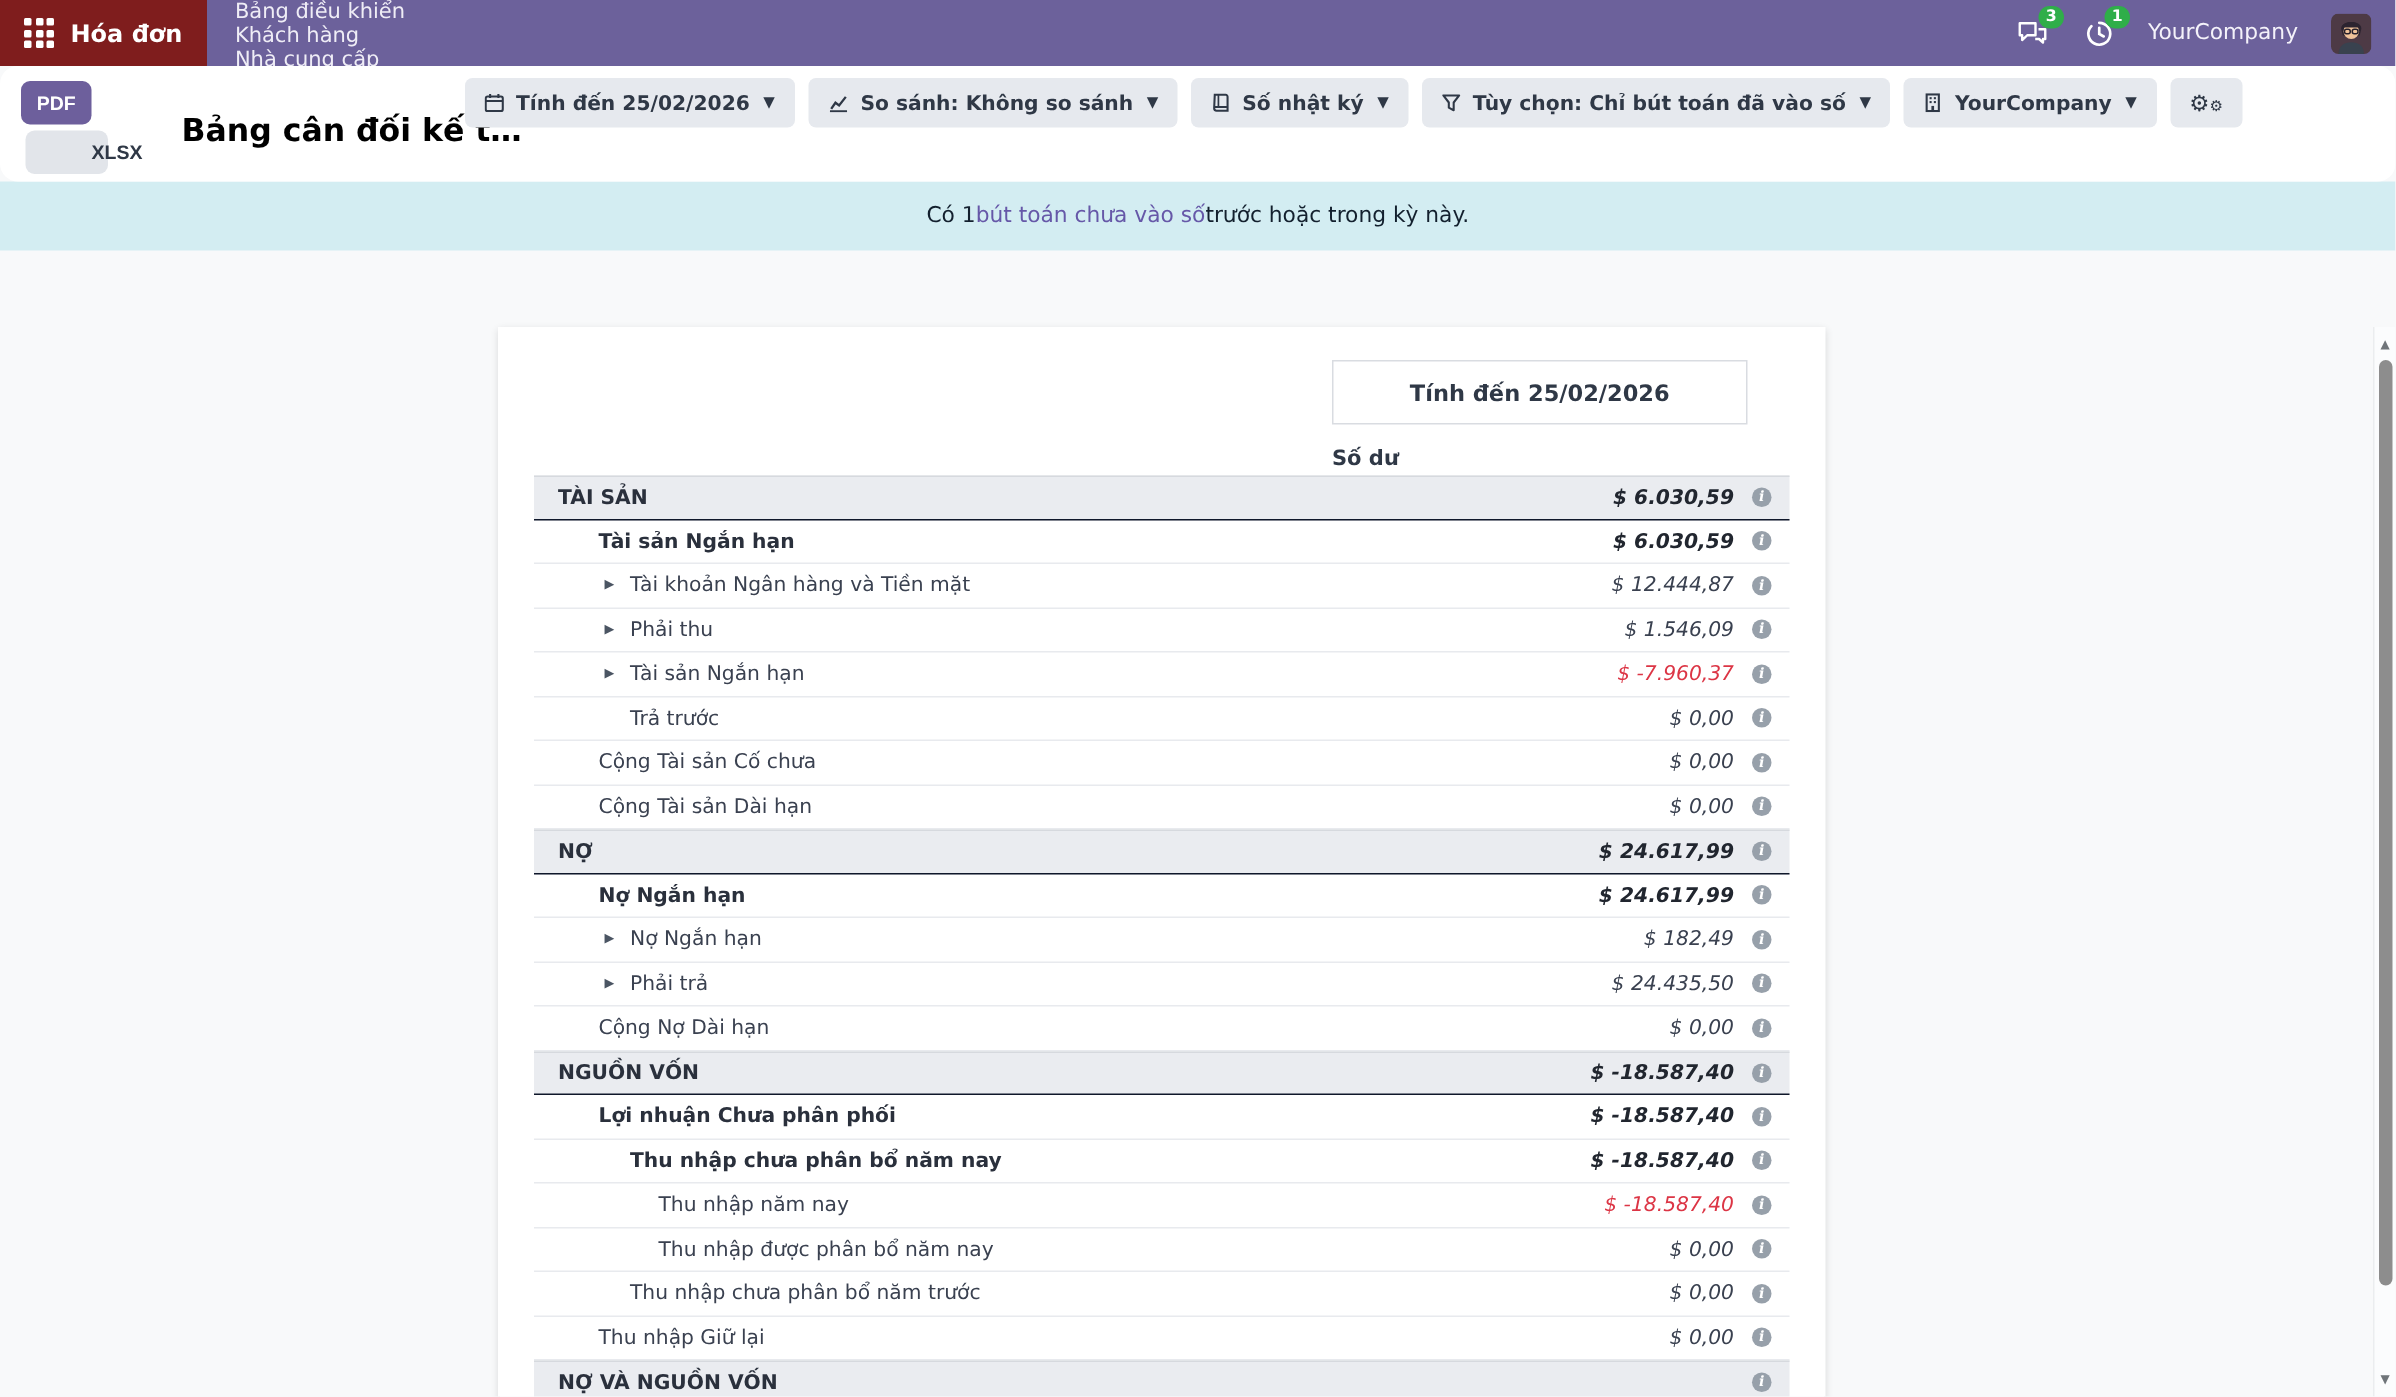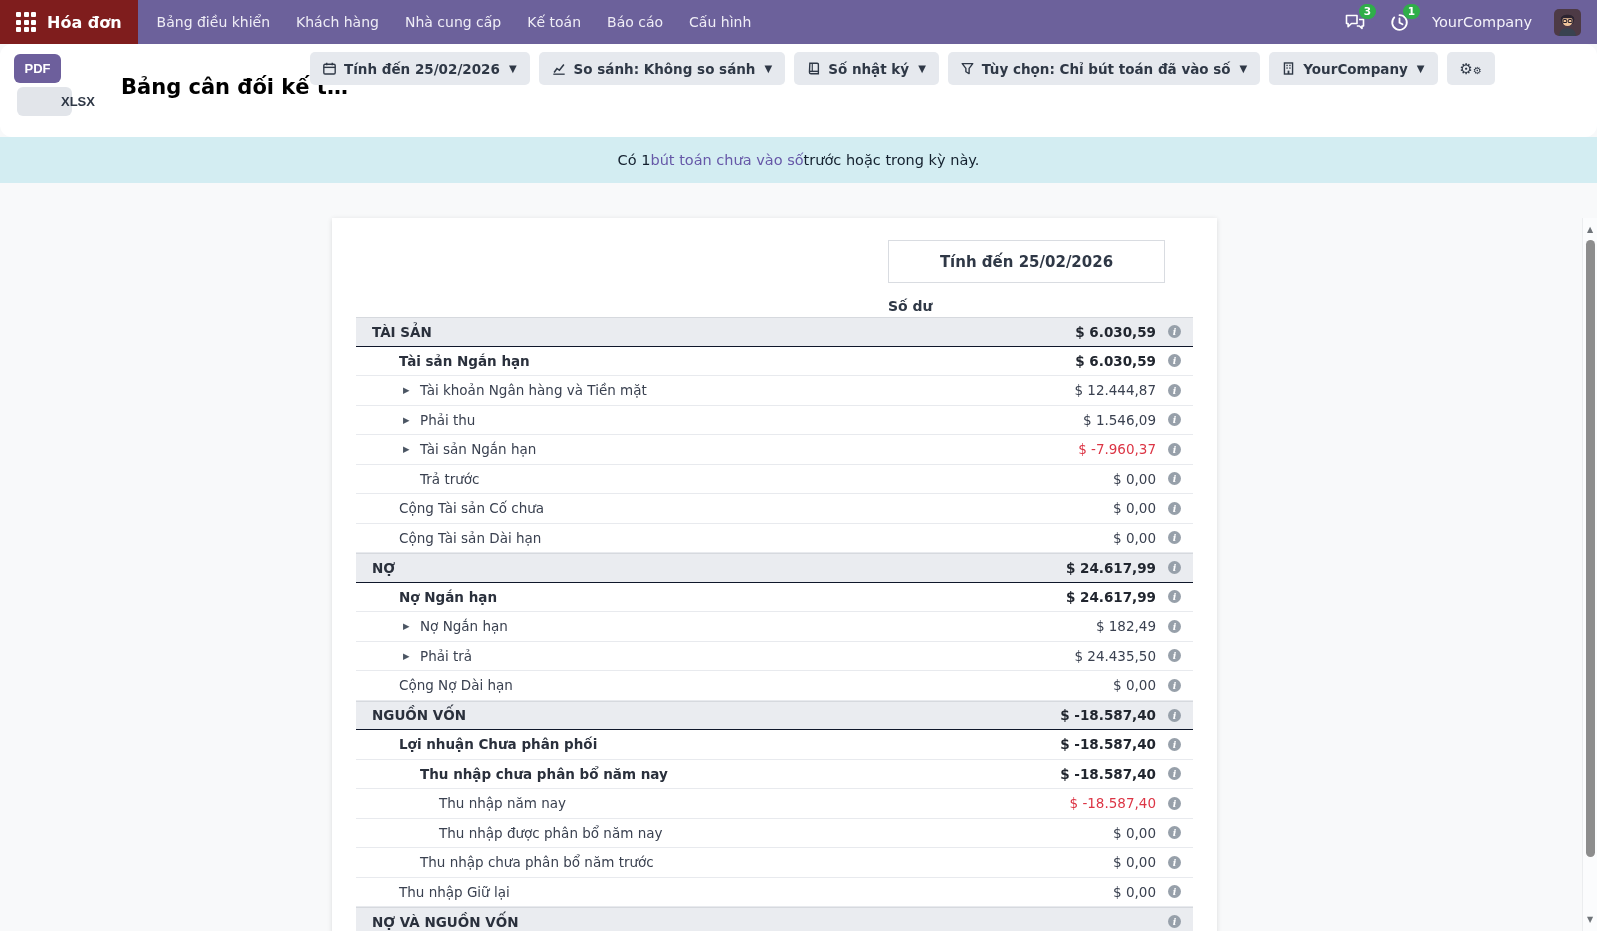--- a/index.html
+++ b/index.html
@@ -8,30 +8,30 @@
     width:1597px; height:931px; position:relative;
     font-family:"DejaVu Sans","Liberation Sans",sans-serif;
     background:#f8f9fa; color:#3a4150;
   }
   
   .navbar { height:44px; background:#6c619b; display:flex; align-items:stretch; color:#fff; }
   .brand { display:flex; align-items:center; gap:11px; background:#7f1d1d; padding:0 16px; cursor:pointer; }
   .grid3 { display:grid; grid-template-columns:repeat(3,5px); grid-gap:2.5px; }
   .grid3 span { width:5px; height:5px; background:#fff; border-radius:1px; }
   .brand-label { font-weight:700; font-size:16px; }
-  .nav-menu { display:flex; align-items:stretch; margin-left:6px; }
+  .nav-menu { display:flex; align-items:stretch; margin-left:6px;flex-direction:column; }
   .nav-item { padding:0 13px; display:flex; align-items:center; font-size:14px; color:#efedf6; cursor:pointer; }
   .nav-right { margin-left:auto; display:flex; align-items:center; gap:22px; padding-right:16px; }
   .systray-icon { position:relative; width:22px; height:22px; display:flex; align-items:center; justify-content:center; cursor:pointer; }
   .badge { position:absolute; top:-7px; right:-10px; background:#2fae49; color:#fff;
            font-size:10.5px; font-weight:700; border-radius:9px; padding:1.5px 5px; line-height:1.1; }
   .company-name { font-size:14.5px; color:#f4f2fa; }
   .avatar { width:27px; height:27px; border-radius:5px; overflow:hidden; cursor:pointer; }
   
-  .control-panel { height:93px; background:#fff; position:relative;border-radius:12px; }
+  .control-panel { height:77px; background:#fff; position:relative;border-radius:12px; }
   .btn-pdf { position:absolute; left:14px; top:10px; width:47px; height:29px; border:none; border-radius:6px;
              background:#6d5f9c; color:#fff; font-weight:700; font-size:13px; cursor:pointer; }
   .btn-xlsx { position:absolute; left:17px; top:43px; width:55px; height:29px; border:none; border-radius:6px;
               background:#e2e5ea; color:#2f3846; font-weight:700; font-size:13px; cursor:pointer;padding-left:44px; }
   .cp-title { position:absolute; left:121px; top:31px; font-size:21px; color:#000000; white-space:nowrap;font-weight:bold; }
   .filters { position:absolute; left:310px; top:8px; display:flex; gap:9px; }
   .fbtn { height:33px; padding:0 13px; border:none; border-radius:5px; background:#e6e9ee; color:#2f3846;
           font-weight:600; font-size:13.5px; display:flex; align-items:center; gap:8px; cursor:pointer;
           font-family:inherit; white-space:nowrap; }
   .fbtn svg { flex:0 0 auto; }
@@ -54,21 +54,21 @@
   .row.section { background:#eaecf0; border-top:1px solid #d6d9de; border-bottom:1px solid #0f172a;
                  font-weight:700; color:#2a303c; }
   .row.bold { font-weight:700; color:#2a303c; }
   .caret { width:17px; font-size:8.5px; color:#4b5563; visibility:hidden; flex:0 0 auto; }
   .row.has-caret .caret { visibility:visible; }
   .row.indent-0 { padding-left:16px; }
   .row.indent-1 { padding-left:43px; }
   .row.indent-2 { padding-left:47px; }
   .row.indent-3 { padding-left:66px; }
   .label { white-space:nowrap; }
-  .val { margin-left:auto; white-space:nowrap; }
+  .val { margin-left:auto; white-space:nowrap;font-style:italic; }
   .row.section .val, .row.bold .val { font-weight:700; color:#21262f; }
   .val.red { color:#dc3545; }
   .info { width:37px; display:flex; justify-content:center; align-items:center; flex:0 0 auto; cursor:pointer; }
   .info-dot { width:13px; height:13px; border-radius:50%; background:#97a0aa; color:#fff; font-size:9.5px;
               font-weight:700; font-style:italic; display:flex; align-items:center; justify-content:center;
               font-family:"DejaVu Serif","Liberation Serif",serif; }
   
   .scrollbar { position:absolute; top:218px; right:0; width:15px; bottom:0; background:#fbfcfd; border-left:1px solid #ebedef; }
   .sb-arrow { position:absolute; left:0; right:0; text-align:center; font-size:8px; color:#6f7479; cursor:pointer; }
   .sb-up { top:7px; } .sb-down { bottom:7px; }

